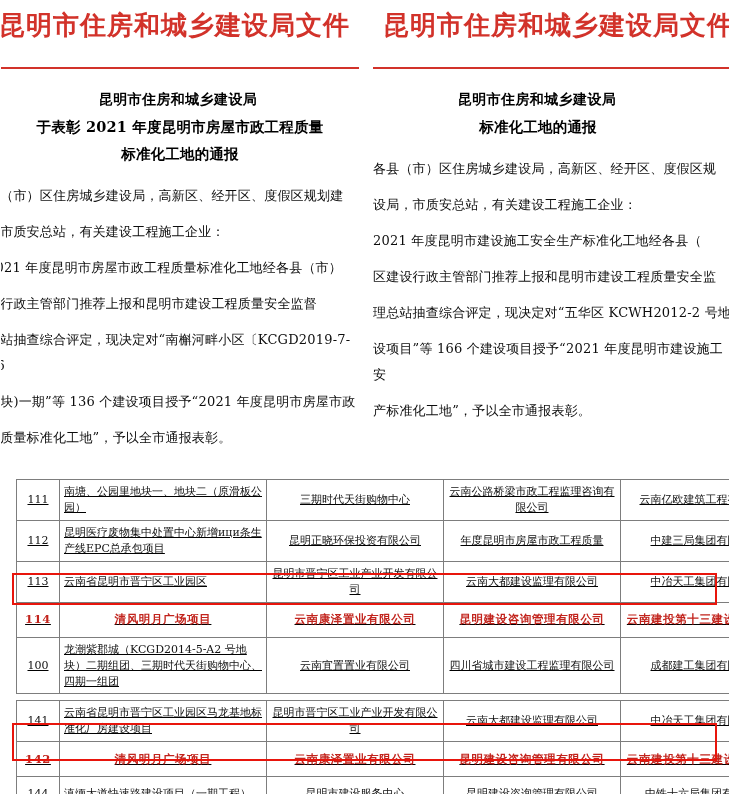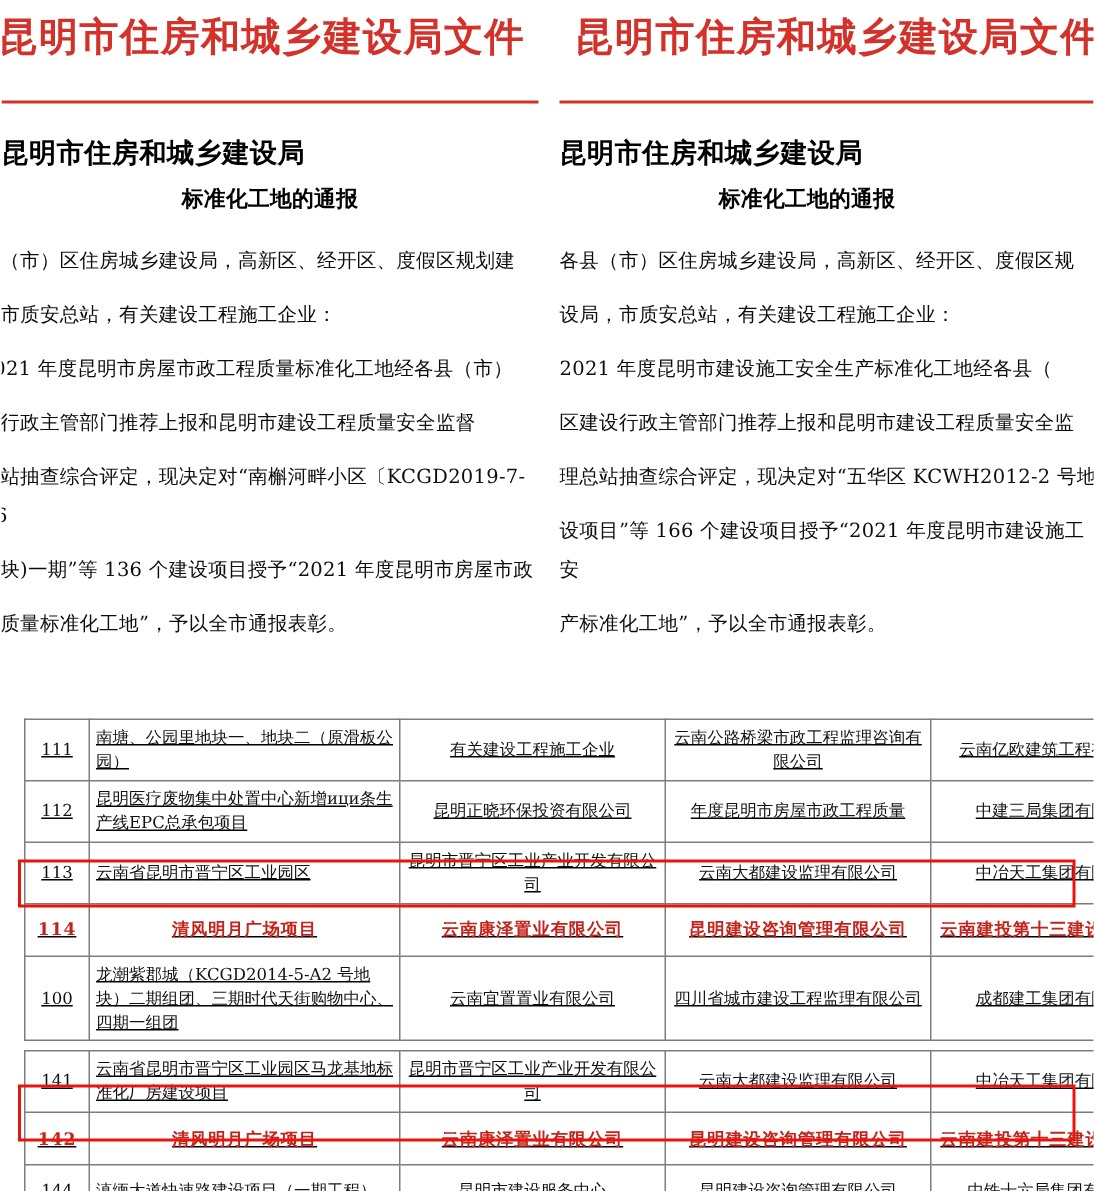--- a/index.html
+++ b/index.html
@@ -64,24 +64,24 @@
     font-family: "DejaVu Serif", serif;
     font-size: 13px;
     color: #1a1a1a;
     margin-top: 16px;
     letter-spacing: 0.5px;
   }
   .doc.left .doc-number { padding-right: 14px; }
   .doc.right .doc-number { padding-right: 40px; }
 
   .doc-title {
-    text-align: left;
-    font-family: "DejaVu Serif", serif;
-    font-weight: bold;
-    font-size: 18px;
+    text-align: center;
+    font-family: "DejaVu Serif", serif;
+    font-weight: bold;
+    font-size: 14px;
     color: #000;
     margin-top: 20px;
     line-height: 1.55;
     letter-spacing: 0.4px;
   }
   .doc.left .doc-title { padding-right: 10px; }
   .doc.right .doc-title { padding-right: 28px; }
 
   .doc-subtitle {
     text-align: center;
@@ -156,20 +156,21 @@
 <body>
 
 <div class="page">
 
   <div class="docs">
 
     <div class="doc left">
       <div class="doc-banner">昆明市住房和城乡建设局文件</div>
       <div class="doc-rule"></div>
       <div class="doc-title">昆明市住房和城乡建设局</div>
+      <div class="doc-subtitle">于表彰 2021 年度昆明市房屋市政工程质量</div>
       <div class="doc-subtitle">标准化工地的通报</div>
       <div class="doc-body">
         <p>县（市）区住房城乡建设局，高新区、经开区、度假区规划建</p>
         <p>，市质安总站，有关建设工程施工企业：</p>
         <p>2021 年度昆明市房屋市政工程质量标准化工地经各县（市）</p>
         <p>建行政主管部门推荐上报和昆明市建设工程质量安全监督</p>
         <p>总站抽查综合评定，现决定对“南槲河畔小区〔KCGD2019-7-A6</p>
         <p>也块)一期”等 136 个建设项目授予“2021 年度昆明市房屋市政</p>
         <p>程质量标准化工地”，予以全市通报表彰。</p>
 
@@ -193,21 +194,21 @@
       </div>
     </div>
   </div>
 
   <div class="table-wrap" style="top:479px;">
     <table class="grid">
       <tbody>
         <tr>
           <td class="c-idx">111</td>
           <td class="c-name">南塘、公园里地块一、地块二（原滑板公园）</td>
-          <td class="c-own">有关建设工程施工企业</td>
+          <td class="c-own">三期时代天街购物中心</td>
           <td class="c-sup">云南公路桥梁市政工程监理咨询有限公司</td>
           <td class="c-con">云南亿欧建筑工程有限公司</td>
         </tr>
         <tr>
           <td class="c-idx">112</td>
           <td class="c-name">昆明医疗废物集中处置中心新增ици条生产线EPC总承包项目</td>
           <td class="c-own">昆明正晓环保投资有限公司</td>
           <td class="c-sup">年度昆明市房屋市政工程质量</td>
           <td class="c-con">中建三局集团有限公司</td>
         </tr>

